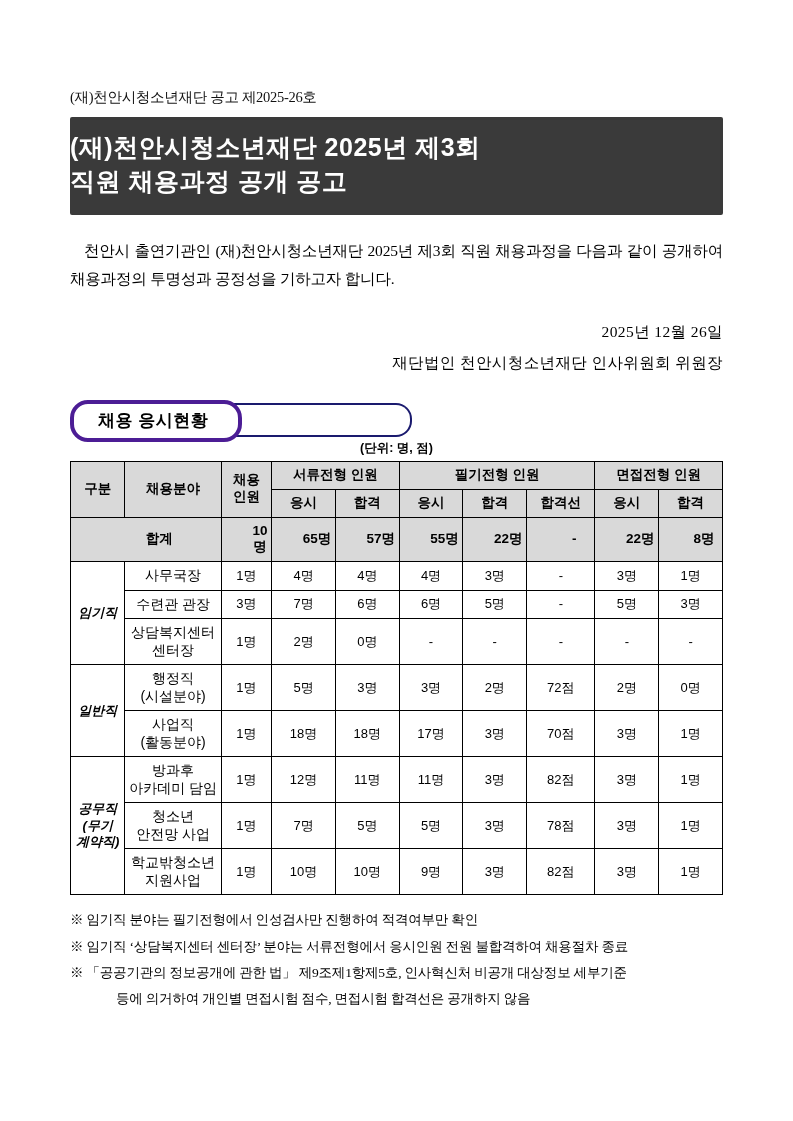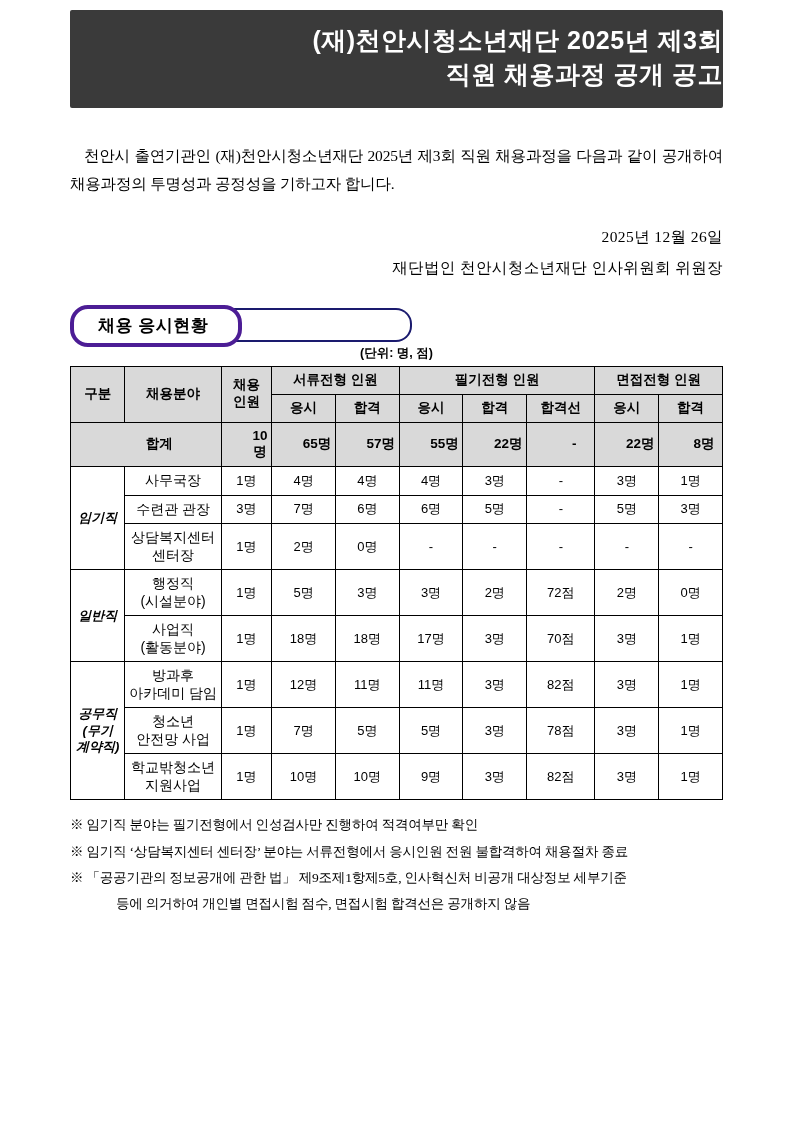--- a/index.html
+++ b/index.html
@@ -25,33 +25,33 @@
   .doc-no {
     margin-top: 88px;
     font-size: 14.5px;
     letter-spacing: -0.3px;
     color: #111;
   }
   .title-box {
     margin-top: 10px;
     background: #3a3a3a;
     color: #ffffff;
-    text-align: right;
+    text-align: left;
     padding: 14px 0 16px 0;
     border-radius: 2px;
   }
   .title-box .line {
     font-size: 25px;
     font-weight: bold;
     letter-spacing: 0.5px;
     line-height: 1.35;
     font-family: "Liberation Sans", "DejaVu Sans", sans-serif;
   }
   .intro {
-    margin-top: 34px;
+    margin-top: 22px;
     font-size: 15.5px;
     line-height: 1.85;
     text-align: justify;
     letter-spacing: -0.2px;
   }
   .intro .indent { display: inline-block; width: 14px; }
   .date-line, .signer-line {
     text-align: right;
     font-size: 15.5px;
     letter-spacing: 0.4px;
@@ -137,20 +137,21 @@
     letter-spacing: -0.2px;
   }
   .notes .note { padding-left: 14px; text-indent: -14px; }
   .notes .note .cont { display: block; padding-left: 32px; text-indent: 0; }
 </style>
 </head>
 <body>
 
 <div class="page">
 
+  <div class="doc-no">(재)천안시청소년재단 공고 제2025-26호</div>
 
   <div class="title-box">
     <div class="line">(재)천안시청소년재단 2025년 제3회</div>
     <div class="line">직원 채용과정 공개 공고</div>
   </div>
 
   <div class="intro"><span class="indent"></span><span>천안시 출연기관인 (재)천안시청소년재단 2025년 제3회 직원 채용과정을 다음과 같이 공개하여 채용과정의 투명성과 공정성을 기하고자 합니다.</span></div>
 
   <div class="date-line">2025년  12월  26일</div>
   <div class="signer-line">재단법인 천안시청소년재단 인사위원회 위원장</div>

